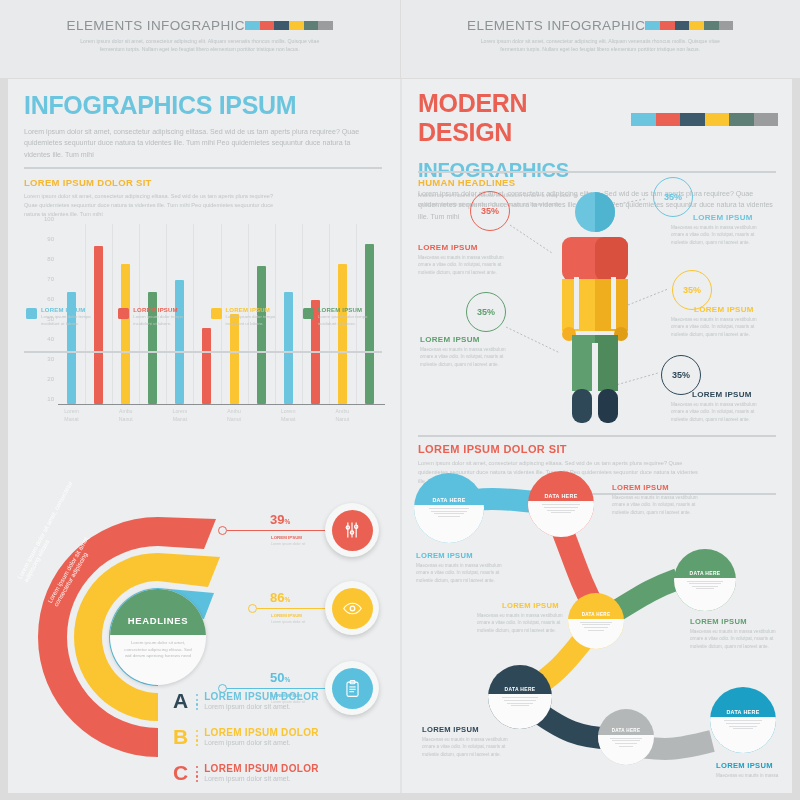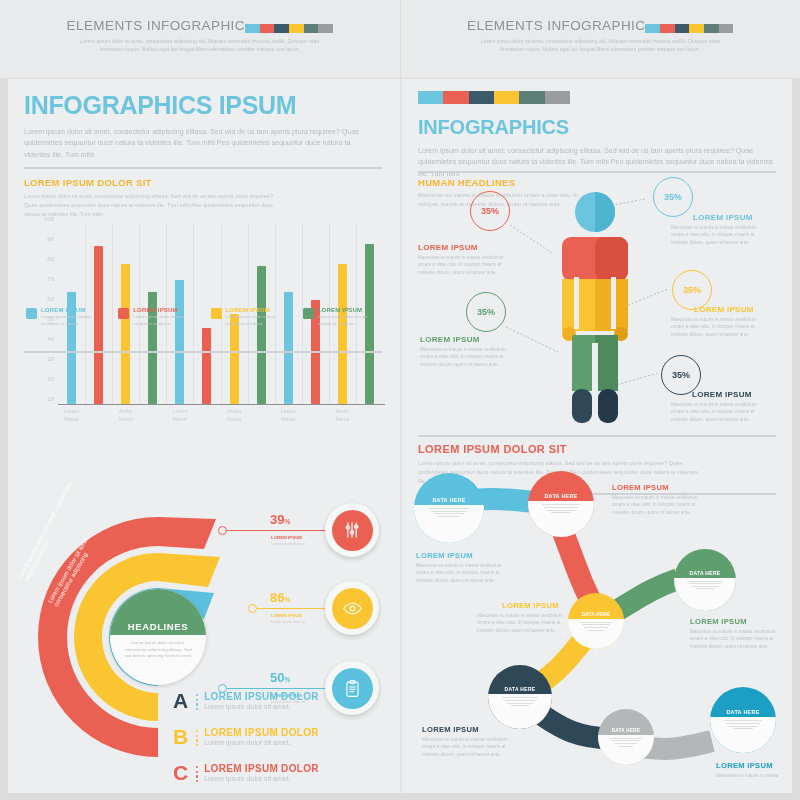--- a/index.html
+++ b/index.html
@@ -12,21 +12,21 @@
   .page { position: relative; width: 800px; height: 800px; background: #dcdcdc; }
   .rule { height: 2px; background: #cfd2d4; }
   .swatches { display: flex; height: 12px; }
   .swatches span { flex: 1; }
 
   
   .banner-row { position: absolute; top: 0; left: 0; width: 800px; height: 78px; display: flex; }
   .banner { flex: 1; position: relative; background: #e8eaeb; }
   .banner.left  { margin-right: 1px; }
   .banner-inner { padding-top: 18px; text-align: center; }
-  .banner-title-row { display: flex; justify-content: center; align-items: flex-end; gap: 0; }
+  .banner-title-row { display: flex; justify-content: center; align-items: center; gap: 0; }
   .banner-title { font-size: 13.5px; letter-spacing: .4px; color: #8d9295; font-weight: 400; }
   .banner-sw { width: 88px; height: 9px; display: flex; }
   .banner-sw span { flex: 1; }
   .banner-sub { margin-top: 5px; font-size: 5.2px; color: #bfc3c5; line-height: 1.5; }
 
   
   .board { position: absolute; top: 79px; left: 8px; width: 784px; height: 714px; background: #eceeef; }
   .col { position: absolute; top: 0; width: 392px; height: 714px; }
   .col.left { left: 0; }
   .col.right { left: 392px; }
@@ -63,21 +63,21 @@
   .hr-wrap { position: absolute; left: 0; top: 98px; width: 392px; height: 265px; }
   .figure { position: absolute; left: 156px; top: 14px; width: 78px; height: 235px; }
   .pct-circle { position: absolute; width: 40px; height: 40px; border-radius: 50%; border: 1.6px solid; display: flex; align-items: center; justify-content: center; font-size: 9px; font-weight: bold; }
   .callout-title { position: absolute; font-size: 8px; font-weight: bold; letter-spacing: .3px; }
   .callout-body { position: absolute; font-size: 4.6px; color: #c2c5c7; line-height: 1.62; width: 86px; }
 
   
   .radial-wrap { position: absolute; left: 0; top: 418px; width: 392px; height: 296px; }
   .arc-txt { position: absolute; font-size: 6.2px; color: #ffffff; }
   .hub { position: absolute; left: 102px; top: 92px; width: 96px; height: 96px; border-radius: 50%; background: #fafafa; box-shadow: 0 1px 4px rgba(0,0,0,.16); overflow: hidden; }
-  .hub-top { height: 48%; background: #5f9e6e; display: flex; align-items: flex-end; justify-content: center; padding-bottom: 3px; }
+  .hub-top { height: 48%; background: #5f9e6e; display: flex; align-items: flex-end; justify-content: center; padding-bottom: 9px; }
   .hub-title { font-size: 9.5px; font-weight: bold; color: #fff; letter-spacing: .6px; }
   .hub-body { font-size: 4.4px; color: #b9bcbe; text-align: center; padding: 5px 12px 0; line-height: 1.5; }
 
   .cal { position: absolute; }
   .cal-dot { position: absolute; width: 9px; height: 9px; border-radius: 50%; background: #eceeef; border: 1.6px solid; }
   .cal-line { position: absolute; height: 1.4px; }
   .cal-pct { position: absolute; font-size: 13px; font-weight: bold; }
   .cal-pct small { font-size: 6.5px; }
   .cal-lbl { position: absolute; font-size: 4.4px; font-weight: bold; }
   .cal-sub { position: absolute; font-size: 3.6px; color: #c9ccce; line-height: 1.8; width: 50px; }
@@ -363,20 +363,21 @@
             <div class="abc-sub">Lorem ipsum dolor sit amet.</div>
           </div>
         </div>
       </div>
     </div>
 
     <div class="col right">
 
       <div style="position:absolute;left:18px;top:10px;width:360px">
         <div style="display:flex;align-items:center;gap:10px">
+          <div class="h1-red">MODERN DESIGN</div>
           <div class="swatches" style="width:152px;height:13px;margin-top:2px">
             <span style="background:#6cc5de"></span>
               <span style="background:#ea6153"></span>
               <span style="background:#3d5a6c"></span>
               <span style="background:#fbc531"></span>
               <span style="background:#5d7f76"></span>
               <span style="background:#9a9c9e"></span>
           </div>
         </div>
         <div class="h1-blue2" style="margin-top:12px">INFOGRAPHICS</div>

